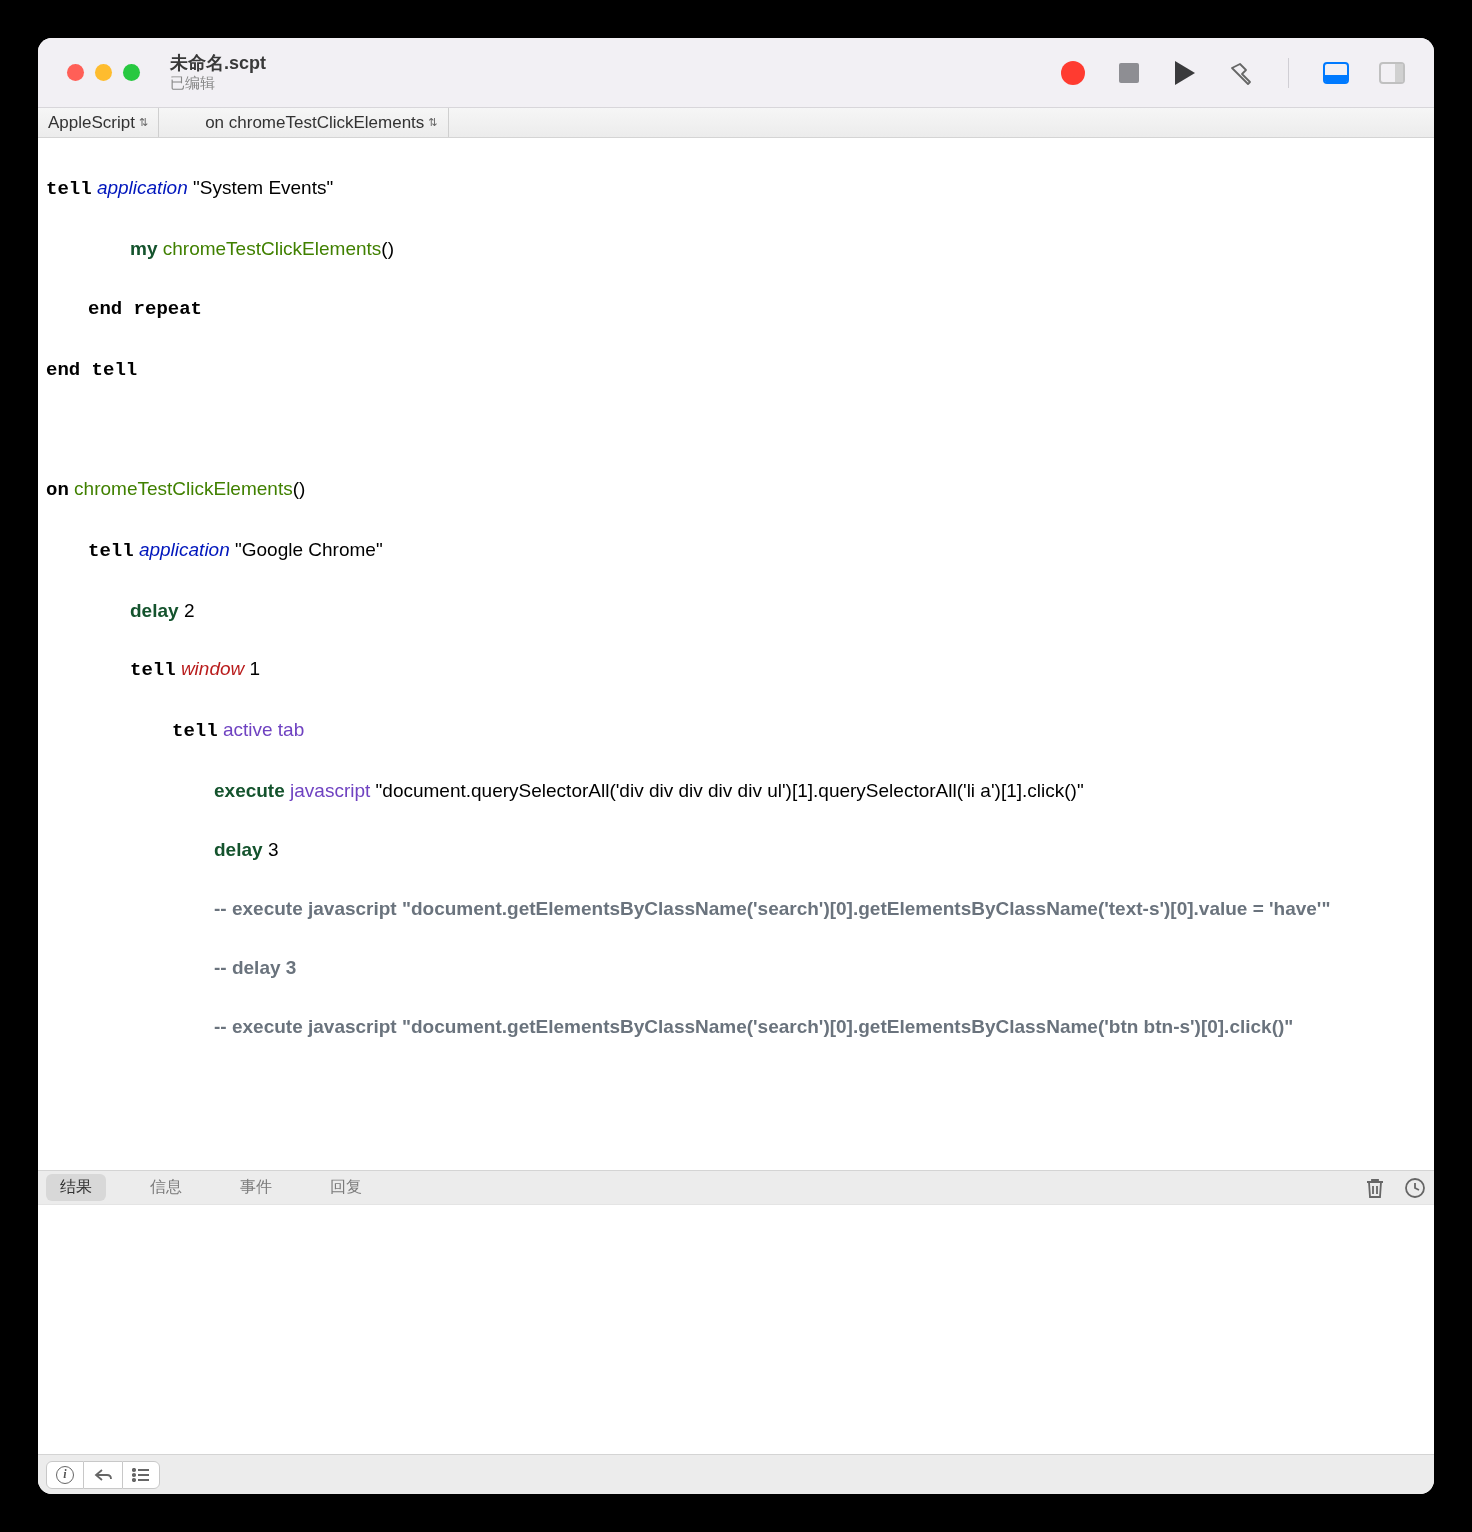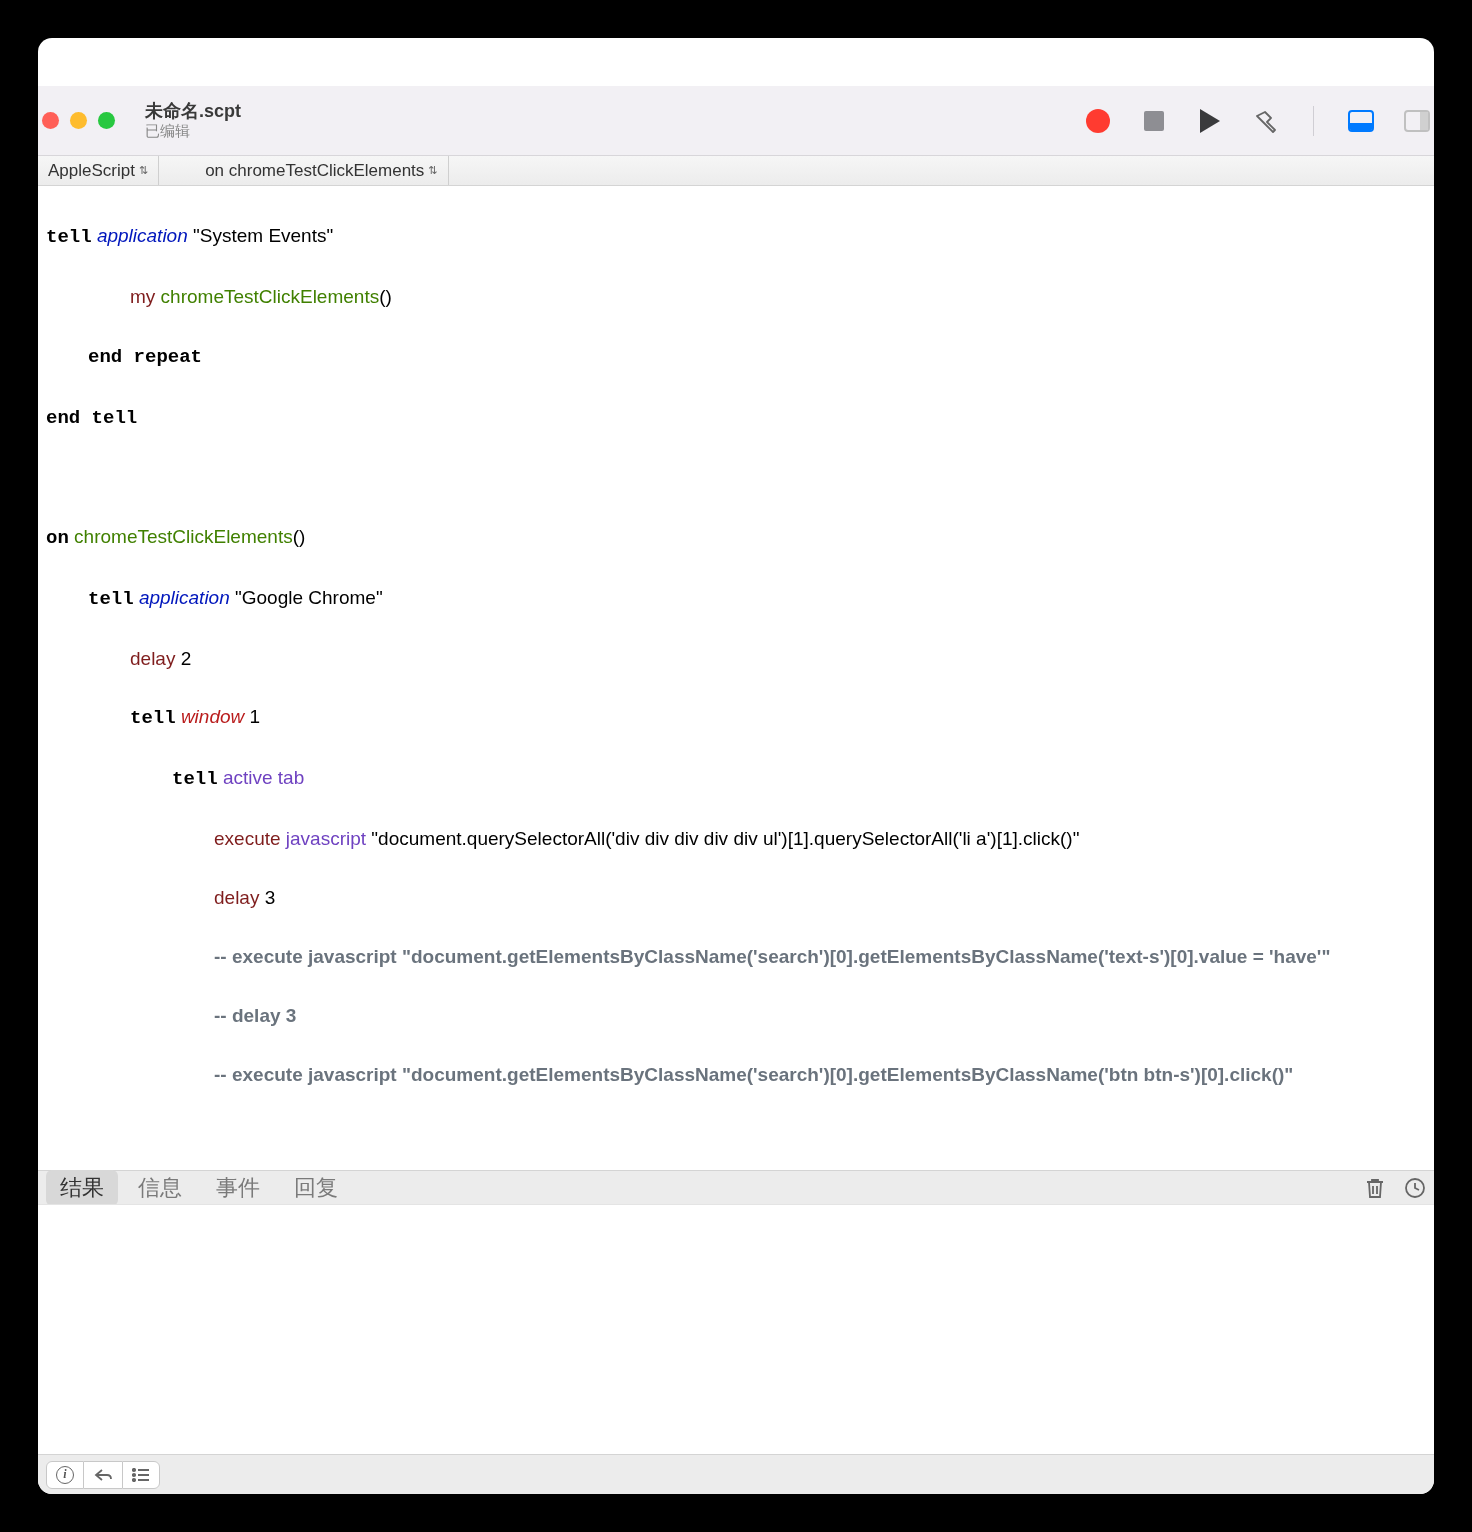--- a/index.html
+++ b/index.html
@@ -18,24 +18,23 @@
       overflow: hidden;
       box-shadow: 0 20px 60px rgba(0,0,0,0.5);
       display: flex;
       flex-direction: column;
     }
     .titlebar {
       height: 70px;
       background: #f2f0f4;
       display: flex;
       align-items: center;
-      padding: 0 4px;
+      padding: 0 29px;
       border-bottom: 1px solid #d8d6da;
       flex-shrink: 0;
-      margin-top: 48px;
     }
     .traffic-lights {
       display: flex;
       gap: 11px;
       margin-right: 30px;
     }
     .tl {
       width: 17px; height: 17px; border-radius: 50%;
     }
     .tl.red { background: #ff5f57; }
@@ -83,41 +82,42 @@
       flex: 1;
       overflow: auto;
       padding: 6px 8px 10px 8px;
       font-family: Verdana, Geneva, sans-serif;
       font-size: 19px;
       line-height: 1.55;
       color: #000;
       white-space: pre-wrap;
     }
     .kw { font-weight: bold; color: #000; font-family: Liberation Mono, monospace; }
-    .kw-blue { font-weight: normal; color: #7f1d1d; }
+    .kw-blue { font-weight: bold; color: #14532d; }
     .app-ref { color: #0016bc; font-style: italic; }
     .handler { color: #408000; }
     .purple { color: #6f42c1; }
     .purple-i { color: #b91c1c; font-style: italic; }
     .num { color: #000; }
     .str { color: #000; }
     .comment { color: #6a737d; font-weight: bold; }
     .i0{} .i1{padding-left:42px} .i2{padding-left:84px} .i3{padding-left:126px}
     .i4{padding-left:168px}
 
     .tabs-bar {
       height: 34px;
       background: #ececec;
       border-top: 1px solid #d4d4d4;
       display: flex;
       align-items: center;
       padding: 0 8px;
-      font-size: 22px;
+      font-size: 16px;
       color: #7a7a7a;
       flex-shrink: 0;
+      gap: 24px;
     }
     .tab-item { padding: 3px 14px; border-radius: 6px; cursor: pointer; margin-right: 6px; }
     .tab-item.active { background: #d8d8d8; color: #333; }
     .tabs-right { margin-left: auto; display: flex; gap: 18px; align-items: center; }
 
     .result-area { flex: 0 0 250px; background: #fff; border-top: 1px solid #e4e4e4; }
 
     .bottom-bar {
       height: 40px;
       background: #ececec;

